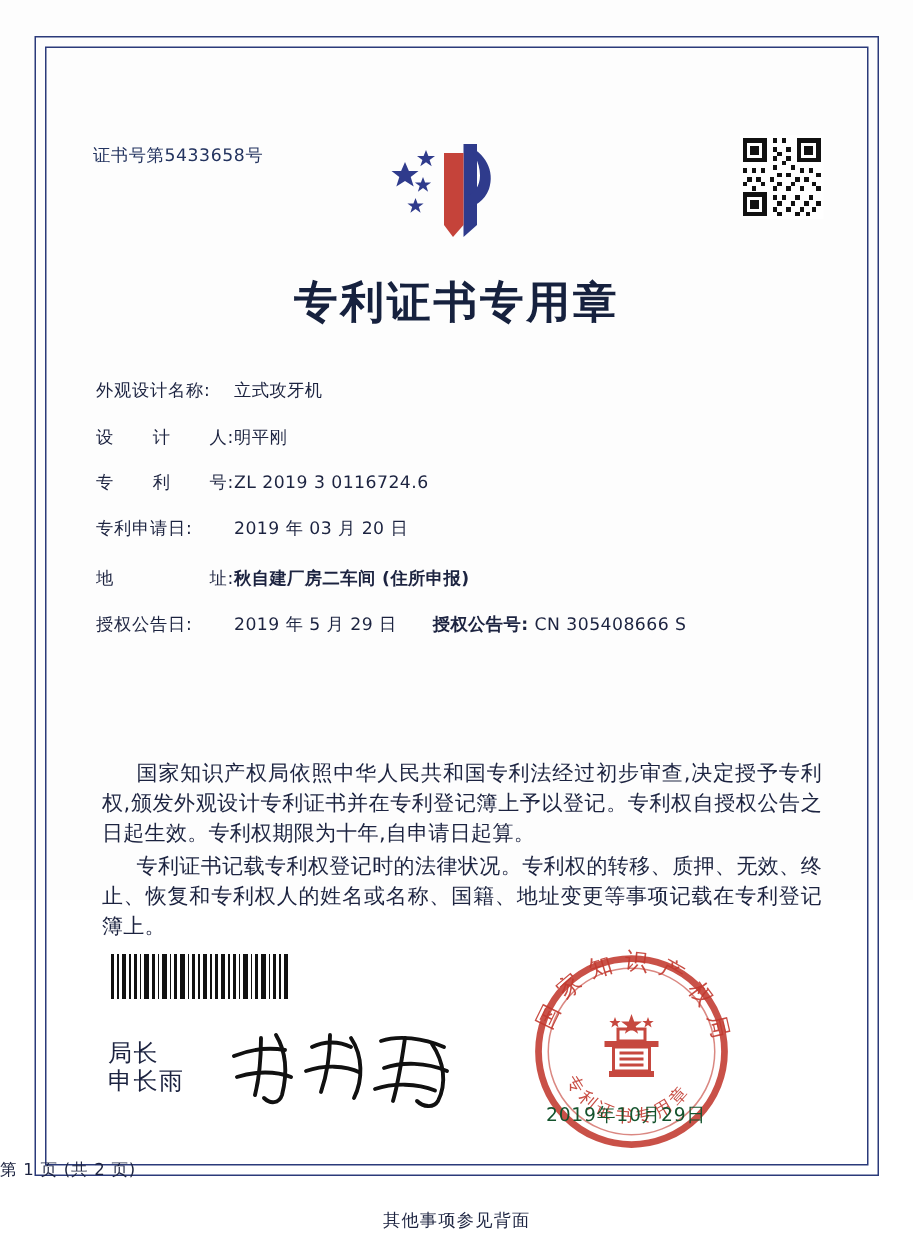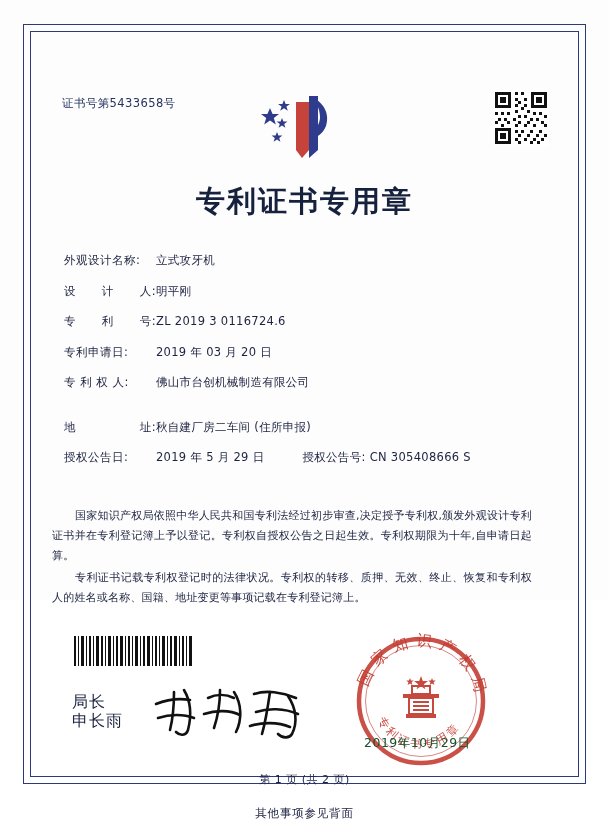--- a/index.html
+++ b/index.html
@@ -89,32 +89,34 @@
     justify-content: space-between;
     width: 92px;
   }
   .field-label.spread > span { display: inline-block; }
   .field-value {
     flex: 1 1 auto;
     letter-spacing: 0.3px;
   }
   .field-value .sub {
     display: block;
-    margin-top: 14px;
+    margin-top: 3px;
+    font-weight: bold;
   }
   .inline-extra {
-    margin-left: 34px;
+    margin-left: 20px;
+    font-weight: bold;
   }
 
   
   .para {
     position: absolute;
-    left: 52px;
+    left: 68px;
     width: 480px;
-    font-size: 11px;
+    font-size: 14px;
     line-height: 20px;
     text-align: justify;
     text-indent: 23px;
     color: #1c2340;
     letter-spacing: 0.2px;
   }
   #para1 { top: 506px; }
   #para2 { top: 568px; }
 
   
@@ -151,21 +153,21 @@
     font-size: 12.5px;
     color: #14532d;
     letter-spacing: 0.5px;
     font-family: "DejaVu Sans", "Liberation Sans", sans-serif;
   }
 
   
   .page-num {
     position: absolute;
     left: 0; right: 0; top: 772px;
-    text-align: center;
+    text-align: left;
     font-size: 11px;
     color: #1c2340;
     letter-spacing: 0.5px;
   }
   .footer-note {
     position: absolute;
     left: 0; right: 0; top: 806px;
     text-align: center;
     font-size: 11.5px;
     color: #1c2340;
@@ -290,24 +292,20 @@
         <span>号:</span>
       </div>
       <div class="field-value">ZL 2019 3 0116724.6</div>
     </div>
 
     <div class="field-row">
       <div class="field-label">专利申请日:</div>
       <div class="field-value">2019 年 03 月 20 日</div>
     </div>
 
-    <div class="field-row">
-      <div class="field-label">专 利 权 人:</div>
-      <div class="field-value">佛山市台创机械制造有限公司</div>
-    </div>
 
     <div class="field-row">
       <div class="field-label spread">
         <span>地</span>
         <span>址:</span>
       </div>
       <div class="field-value">
         <span class="sub">秋自建厂房二车间 (住所申报)</span>
       </div>
     </div>

